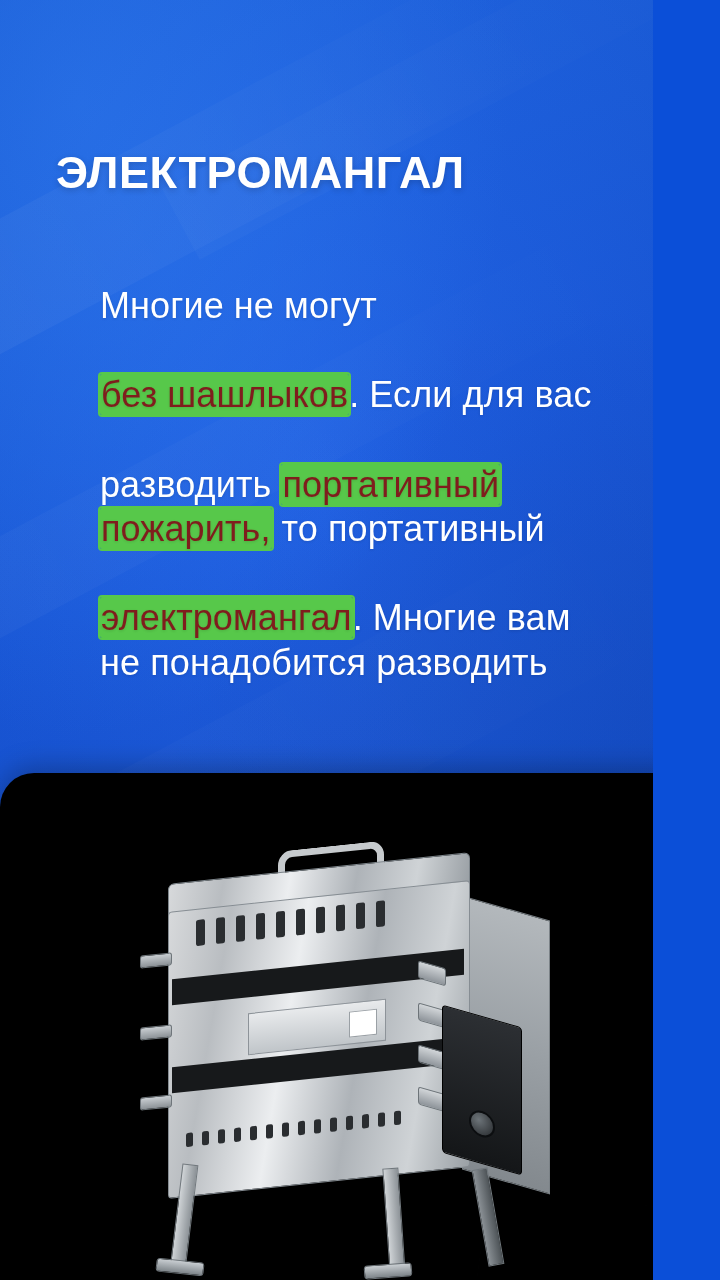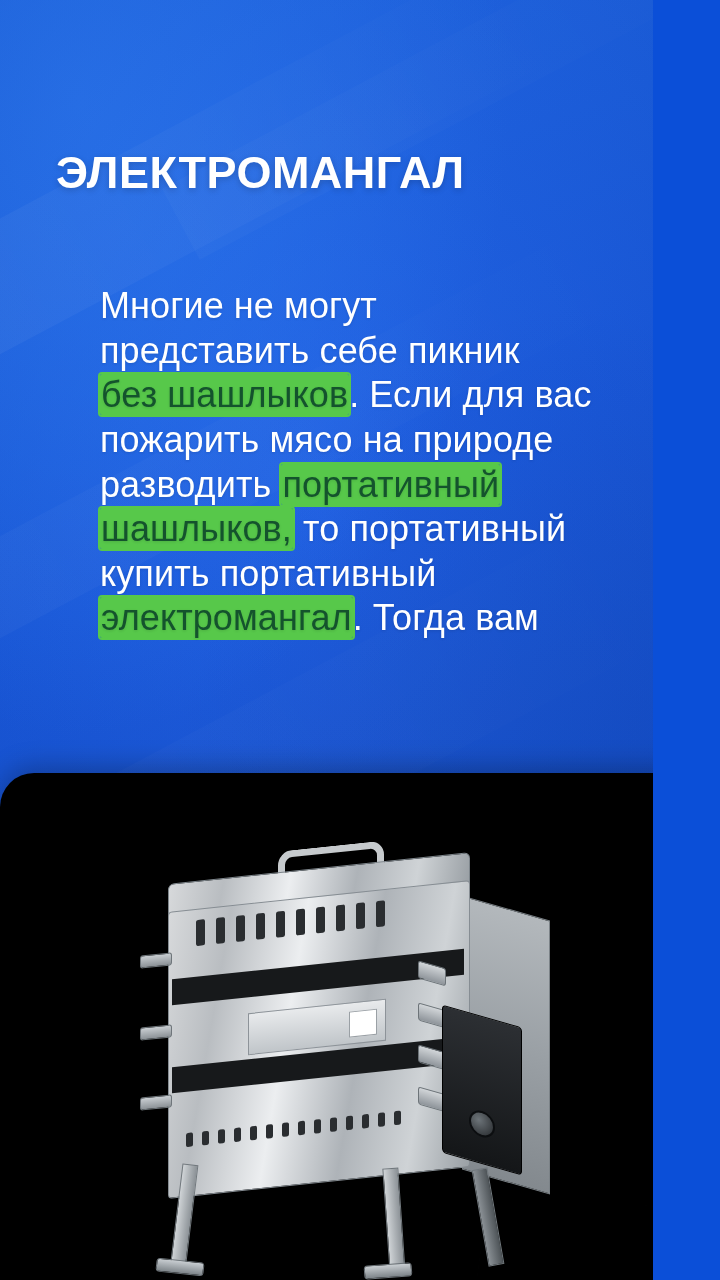--- a/index.html
+++ b/index.html
@@ -62,21 +62,21 @@
     line-height: 1.24;
     font-weight: normal;
     letter-spacing: 0.1px;
     text-shadow: 0 1px 3px rgba(0,0,0,0.12);
     margin-left: 44px;
   }
   .hl {
     background: #57c84a;
     box-shadow: 0 0 0 2px #57c84a;
     border-radius: 2px;
-    color: #14532d;
+    color: #7f1d1d;
     padding: 0 1px;
   }
 
   .photo-card {
     position: absolute;
     left: 0px;
     top: 773px;
     width: 720px;
     height: 507px;
     background: #000000;
@@ -273,28 +273,28 @@
   <div class="streak s1"></div>
   <div class="streak s2"></div>
   <div class="streak s3"></div>
   <div class="streak s4"></div>
   <div class="vignette"></div>
 
   <h1 class="title">ЭЛЕКТРОМАНГАЛ</h1>
 
   <div class="body-text">
     <span>Многие не могут</span><br>
-    <span>представить себе пикник</span><br>
+    <br>
     <span class="hl">без шашлыков</span><span>. Если для вас</span><br>
-    <span>пожарить мясо на природе</span><br>
+    <br>
     <span>разводить </span><span class="hl">портативный</span><br>
-    <span class="hl">шашлыков,</span><span> то портативный</span><br>
-    <span>купить портативный</span><br>
-    <span class="hl">электромангал</span><span>. Тогда вам</span><br>
+    <span class="hl">пожарить,</span><span> то портативный</span><br>
     <br>
+    <span class="hl">электромангал</span><span>. Многие вам</span><br>
+    <span>не понадобится разводить</span><br>
   </div>
 
   <div class="photo-card">
     <div class="grill">
       <div class="g-handle"></div>
       <div class="g-top-lid metal"></div>
       <div class="g-side"></div>
       <div class="g-body metal"></div>
 
       <div class="vents">

